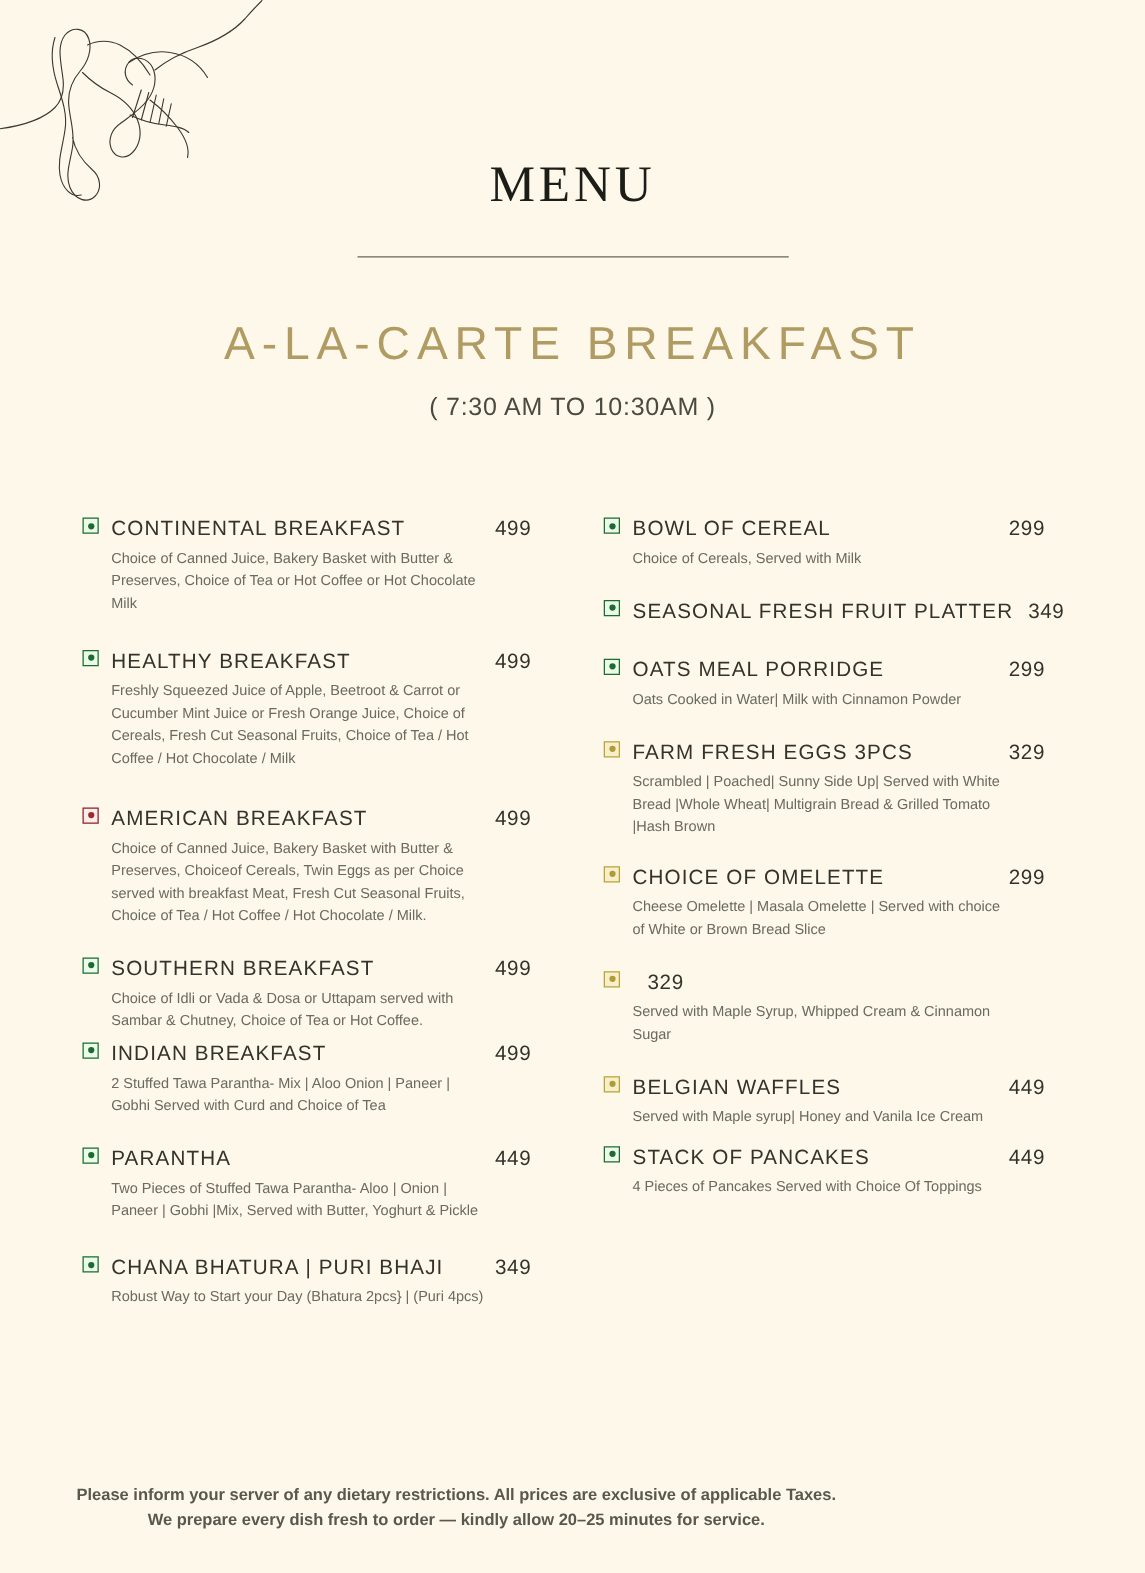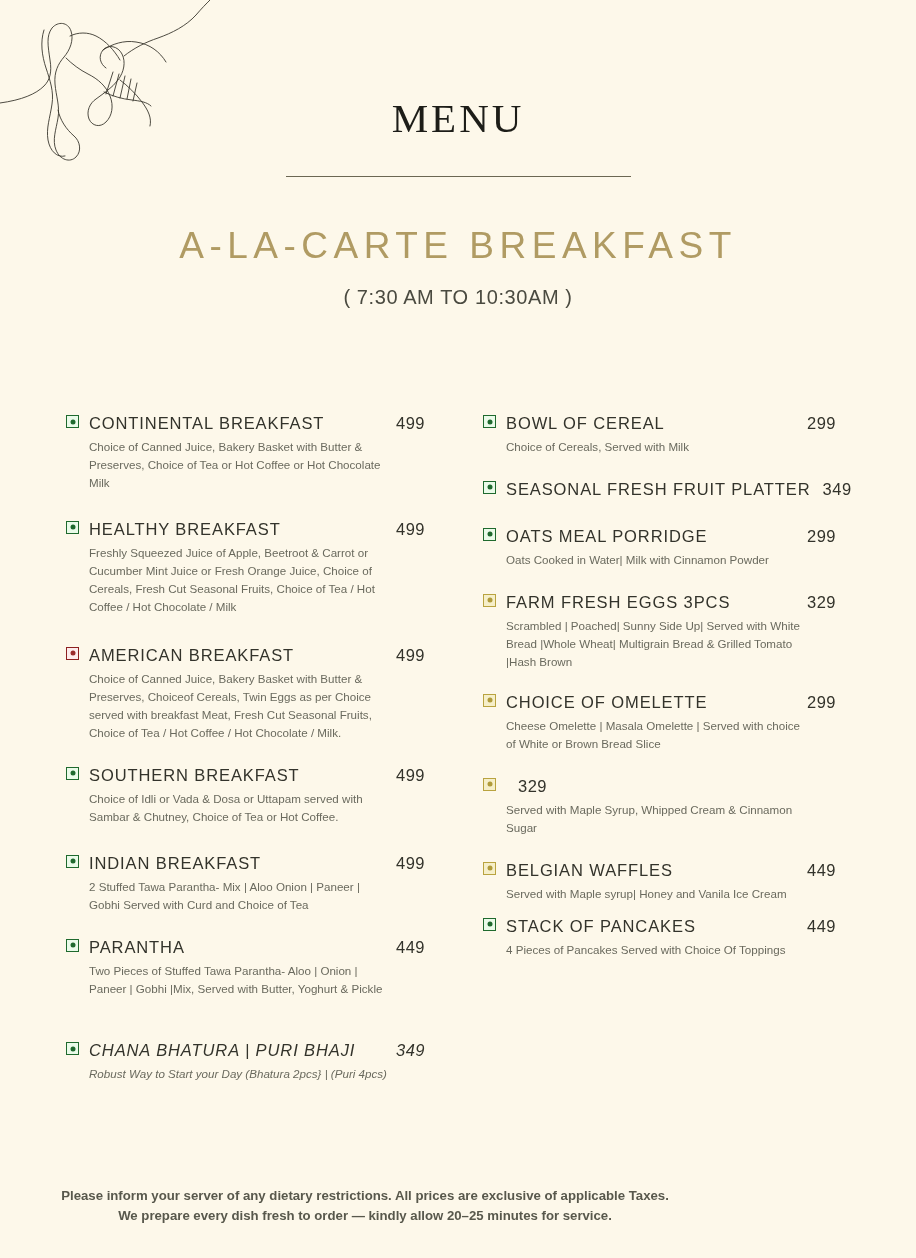--- a/index.html
+++ b/index.html
@@ -29,21 +29,21 @@
   
   .header {
     position: absolute;
     top: 0;
     left: 0;
     width: 916px;
     text-align: center;
   }
   .menu-title {
     margin: 0;
-    padding-top: 84px;
+    padding-top: 113px;
     font-family: "Liberation Serif", serif;
     font-size: 58px;
     font-weight: 400;
     letter-spacing: 3px;
     color: #1d1d18;
     font-variant: small-caps;
     text-transform: lowercase;
     line-height: 1;
   }
   .menu-title::first-letter { font-size: 1em; }
@@ -222,37 +222,37 @@
         <div class="item-desc">Choice of Canned Juice, Bakery Basket with Butter &amp; Preserves, Choiceof Cereals, Twin Eggs as per Choice served with breakfast Meat, Fresh Cut Seasonal Fruits, Choice of Tea / Hot Coffee / Hot Chocolate / Milk.</div>
       </div>
       <div class="item" style="margin-top: 24px;">
         <div class="item-head">
           <span class="marker"></span>
           <span class="item-name">SOUTHERN BREAKFAST</span>
           <span class="item-price">499</span>
         </div>
         <div class="item-desc">Choice of Idli or Vada &amp; Dosa or Uttapam served with Sambar &amp; Chutney, Choice of Tea or Hot Coffee.</div>
       </div>
-      <div class="item" style="margin-top: 28px;">
+      <div class="item" style="margin-top: 8px;">
         <div class="item-head">
           <span class="marker"></span>
           <span class="item-name">INDIAN BREAKFAST</span>
           <span class="item-price">499</span>
         </div>
         <div class="item-desc">2 Stuffed Tawa Parantha- Mix | Aloo Onion | Paneer | Gobhi Served with Curd and Choice of Tea</div>
       </div>
       <div class="item" style="margin-top: 24px;">
         <div class="item-head">
           <span class="marker"></span>
           <span class="item-name">PARANTHA</span>
           <span class="item-price">449</span>
         </div>
         <div class="item-desc">Two Pieces of Stuffed Tawa Parantha-  Aloo | Onion | Paneer | Gobhi |Mix, Served with Butter, Yoghurt &amp; Pickle</div>
       </div>
-      <div class="item" style="margin-top: 44px; font-style: italic;">
+      <div class="item" style="margin-top: 28px;">
         <div class="item-head">
           <span class="marker"></span>
           <span class="item-name">CHANA BHATURA | PURI BHAJI</span>
           <span class="item-price">349</span>
         </div>
         <div class="item-desc">Robust Way to Start your Day (Bhatura 2pcs} | (Puri 4pcs)</div>
       </div>
     </div>
   <div class="column right">
       <div class="item">

